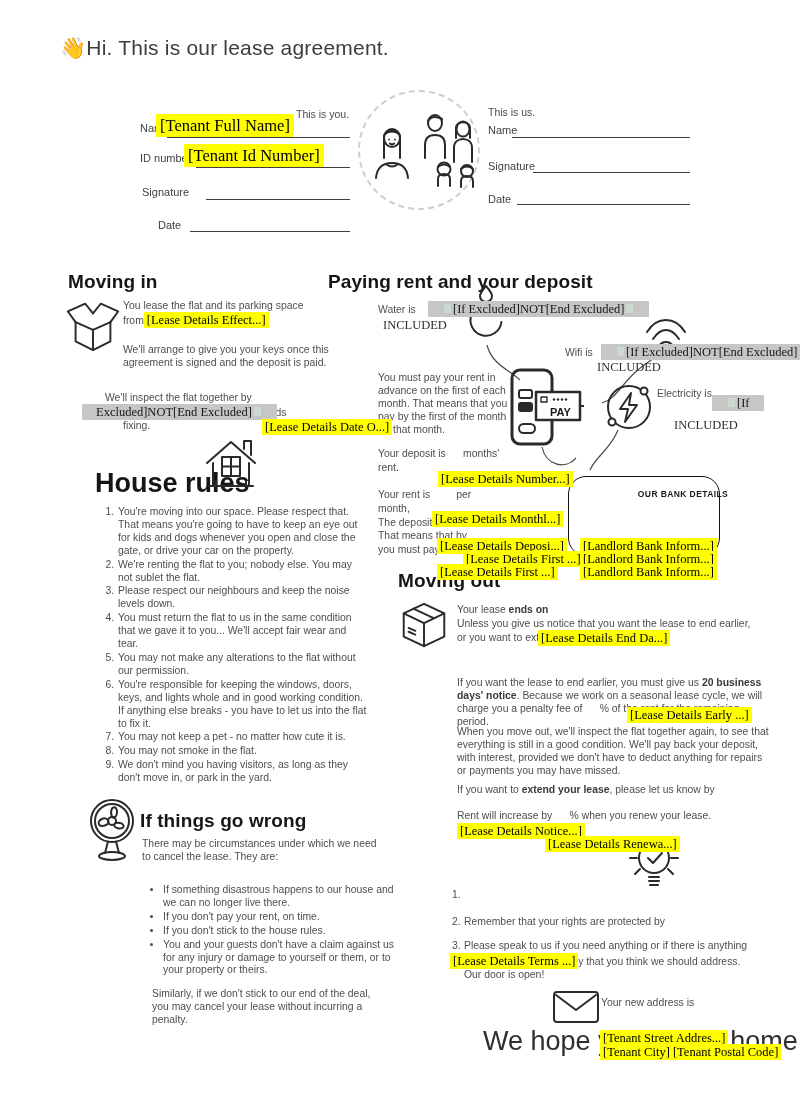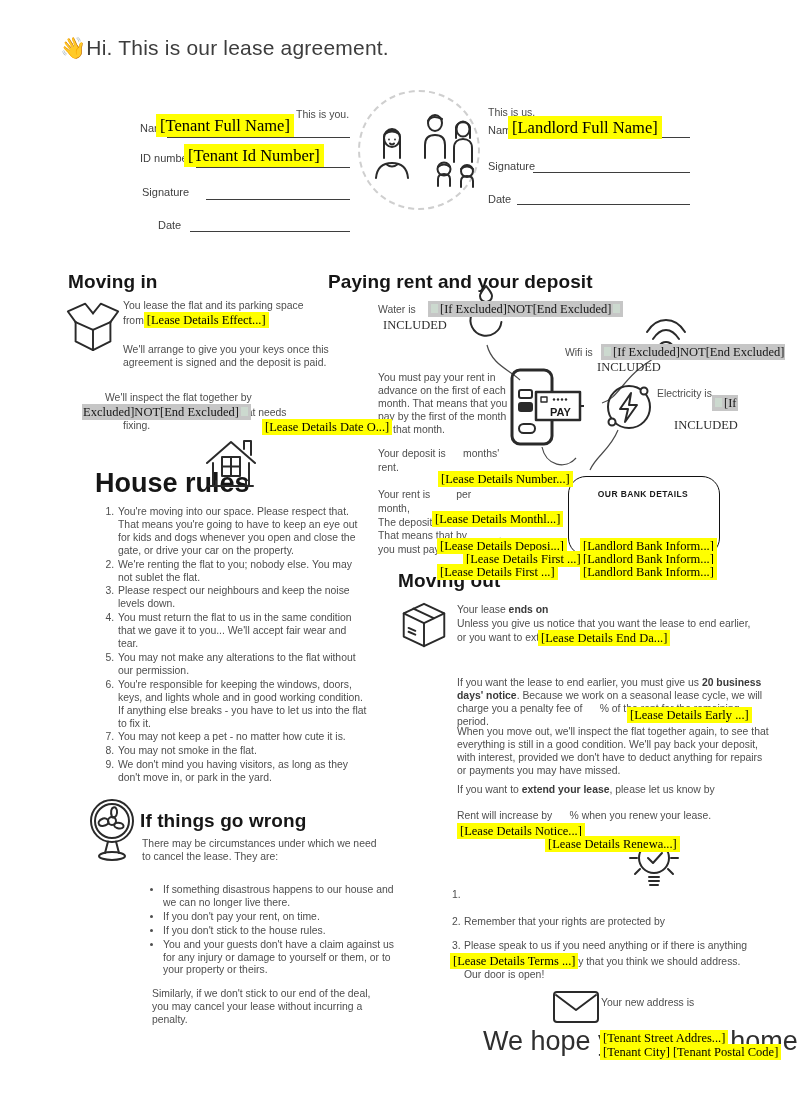--- a/index.html
+++ b/index.html
@@ -10,33 +10,33 @@
   .h1{font-size:19px;font-weight:700;color:#161616;letter-spacing:.1px;}
   .h1big{font-size:27px;font-weight:700;color:#161616;}
   .t{font-size:10.4px;line-height:12.9px;color:#4e4e4e;}
   .lbl{font-size:11px;color:#3f3f3f;}
   .cap{font-size:10.5px;color:#4a4a4a;}
   .uline{border-bottom:1px solid #3e3e3e;height:0;}
   .chip{font-family:"Liberation Serif","DejaVu Serif",serif;background:#ffff00;color:#000;
         font-size:12.5px;line-height:14px;padding:1px 3px;white-space:nowrap;z-index:5;}
   .chip-lg{font-size:16.5px;line-height:19px;padding:2px 4px;}
   .cond{font-family:"Liberation Serif","DejaVu Serif",serif;background:#c6c6c6;color:#151515;
-        font-size:12.5px;line-height:14px;padding:1px 1px;white-space:nowrap;z-index:4;}
+        font-size:12.5px;line-height:14px;padding:1px 14px;white-space:nowrap;z-index:4;}
   .mk-l::before,.mk-r::after{content:"";display:inline-block;width:7px;height:9px;
         background:#ccd9cf;margin:0 2px;}
   .serifv{font-family:"Liberation Serif","DejaVu Serif",serif;color:#2e2e2e;font-size:12.5px;}
   .icon{stroke:#2a2a2a;fill:none;stroke-width:2;stroke-linecap:round;stroke-linejoin:round;}
   ol.rules{margin:0;padding-left:17px;}
   ol.rules li{margin:0 0 1px 0;padding-left:1px;}
   ul.blt{margin:0;padding-left:13px;list-style:disc;}
   ul.blt li{margin:0 0 1px 0;}
   .big-close{font-size:27px;color:#2f2f2f;z-index:1;}
   b{color:#3a3a3a;}
   .bankbox{border:1.6px solid #111;border-radius:18px;z-index:1;}
-  .bank-title{font-size:8.5px;font-weight:700;letter-spacing:.4px;color:#1a1a1a;text-align:center;}
+  .bank-title{font-size:8.5px;font-weight:700;letter-spacing:.4px;color:#1a1a1a;text-align:center;padding-left:40px;}
 </style>
 </head>
 <body>
 
 <div class="page">
 
   <div class="abs title" style="left:60px;top:36px;">
     <span>👋</span><span>Hi. This is our lease agreement.</span>
   </div>
 
@@ -79,21 +79,20 @@
         <path d="M18,74 V67 Q18,62 24,62 Q30,62 30,67 V74"></path>
       <circle cx="47" cy="59" r="6"></circle>
         <path d="M41,57 Q47,52 53,57"></path>
         <path d="M41,75 V69 Q41,64 47,64 Q53,64 53,69 V75"></path>
     </g>
   </svg>
 
   <div class="abs cap" style="left:488px;top:106px;">This is us.</div>
   <div class="abs lbl" style="left:488px;top:124px;">Name</div>
   <div class="abs uline" style="left:512px;top:137px;width:178px;"></div>
-  <div class="abs chip chip-lg" style="left:508px;top:116px;">[Landlord Full Name]</div>
   <div class="abs lbl" style="left:488px;top:160px;">Signature</div>
   <div class="abs uline" style="left:533px;top:172px;width:157px;"></div>
   <div class="abs lbl" style="left:488px;top:193px;">Date</div>
   <div class="abs uline" style="left:517px;top:204px;width:173px;"></div>
 
   <div class="abs h1" style="left:68px;top:271px;">Moving in</div>
   <svg class="abs" style="left:64px;top:297px;" width="58" height="56" viewBox="0 0 60 56">
     <g class="icon">
       <path d="M12,25 L12,45 L30,54 L48,45 L48,25"></path>
         <path d="M12,25 L30,33 L48,25"></path>

